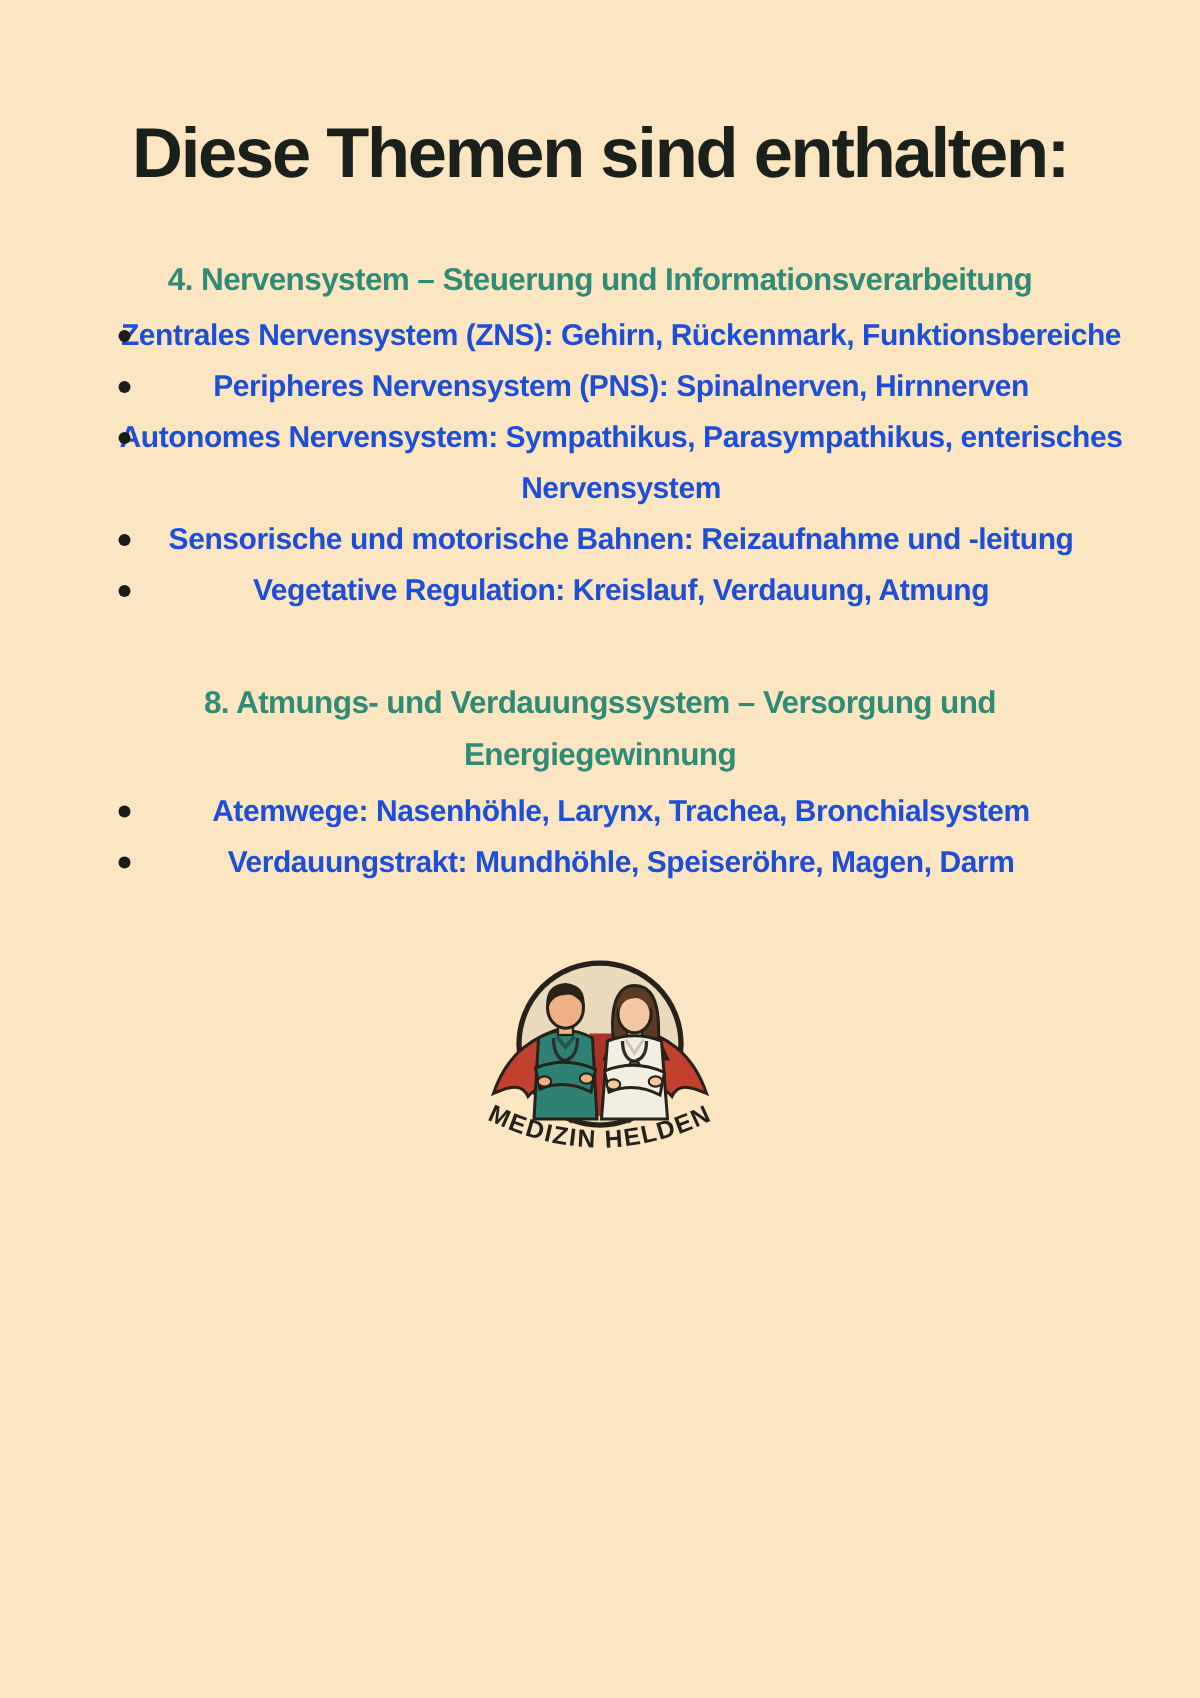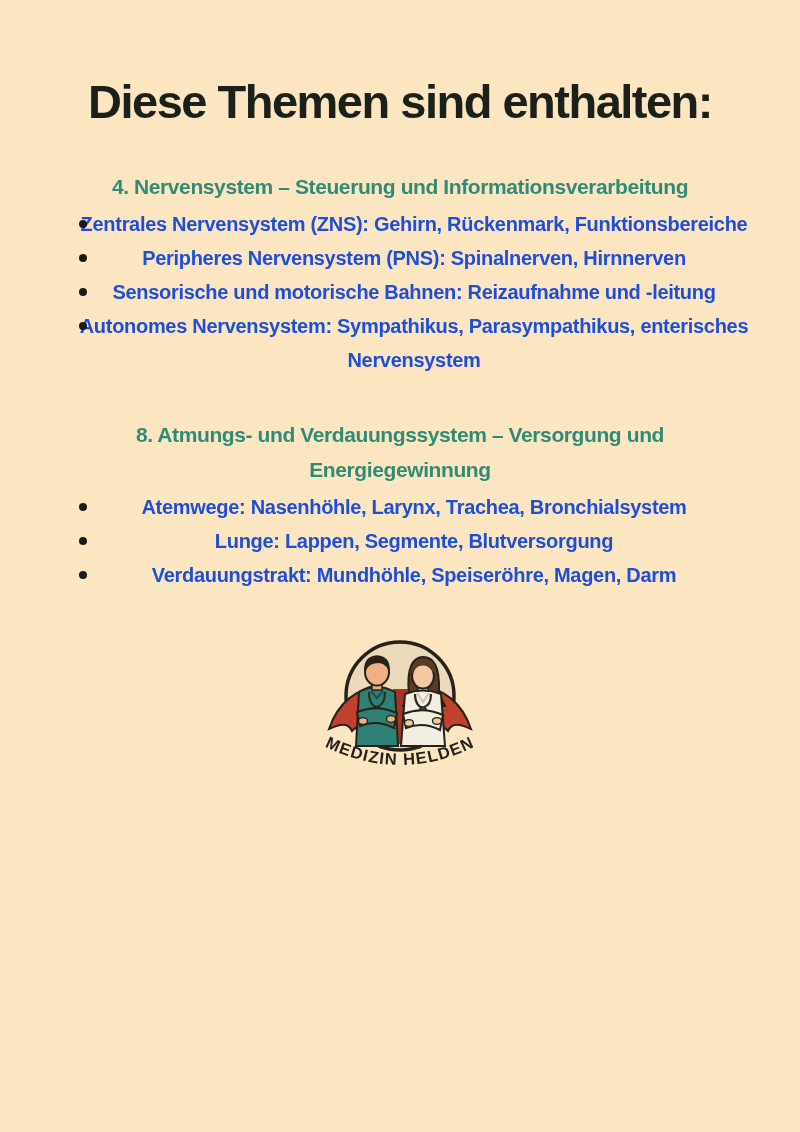--- a/index.html
+++ b/index.html
@@ -76,33 +76,33 @@
 
 <div class="page">
 
   <h1 class="page-title">Diese Themen sind enthalten:</h1>
 
   <div class="section">
     <h2 class="section-heading">4. Nervensystem – Steuerung und Informationsverarbeitung</h2>
     <ul class="topic-list">
       <li>Zentrales Nervensystem (ZNS): Gehirn, Rückenmark, Funktionsbereiche</li>
       <li>Peripheres Nervensystem (PNS): Spinalnerven, Hirnnerven</li>
+      <li>Autonomes Nervensystem: Sympathikus, Parasympathikus, enterisches Nervensystem</li>
       <li>Sensorische und motorische Bahnen: Reizaufnahme und -leitung</li>
-      <li>Autonomes Nervensystem: Sympathikus, Parasympathikus, enterisches Nervensystem</li>
+      <li>Vegetative Regulation: Kreislauf, Verdauung, Atmung</li>
     </ul>
   </div>
 
   <div class="section">
   </div>
 
   <div class="section">
     <h2 class="section-heading">8. Atmungs- und Verdauungssystem – Versorgung und Energiegewinnung</h2>
     <ul class="topic-list">
       <li>Atemwege: Nasenhöhle, Larynx, Trachea, Bronchialsystem</li>
-      <li>Lunge: Lappen, Segmente, Blutversorgung</li>
       <li>Verdauungstrakt: Mundhöhle, Speiseröhre, Magen, Darm</li>
     </ul>
   </div>
 
   <div class="logo-wrap">
     <svg width="204" height="150" viewBox="0 0 204 150">
 
       <circle cx="102" cy="62" r="54" fill="#ead9ba" stroke="#262219" stroke-width="3.5"></circle>
 
       <path d="M 82,50 C 58,56 40,68 31,95 C 42,90 50,88 54,97 C 60,90 67,90 69,101 L 82,113 Z" fill="#c2402e" stroke="#262219" stroke-width="2"></path>

